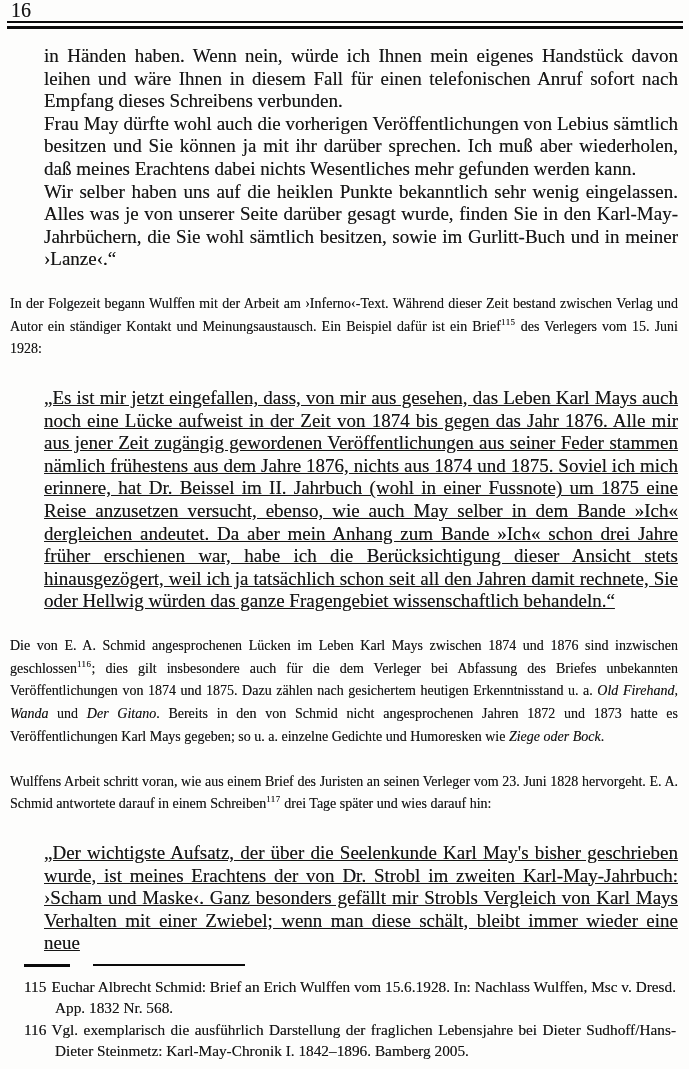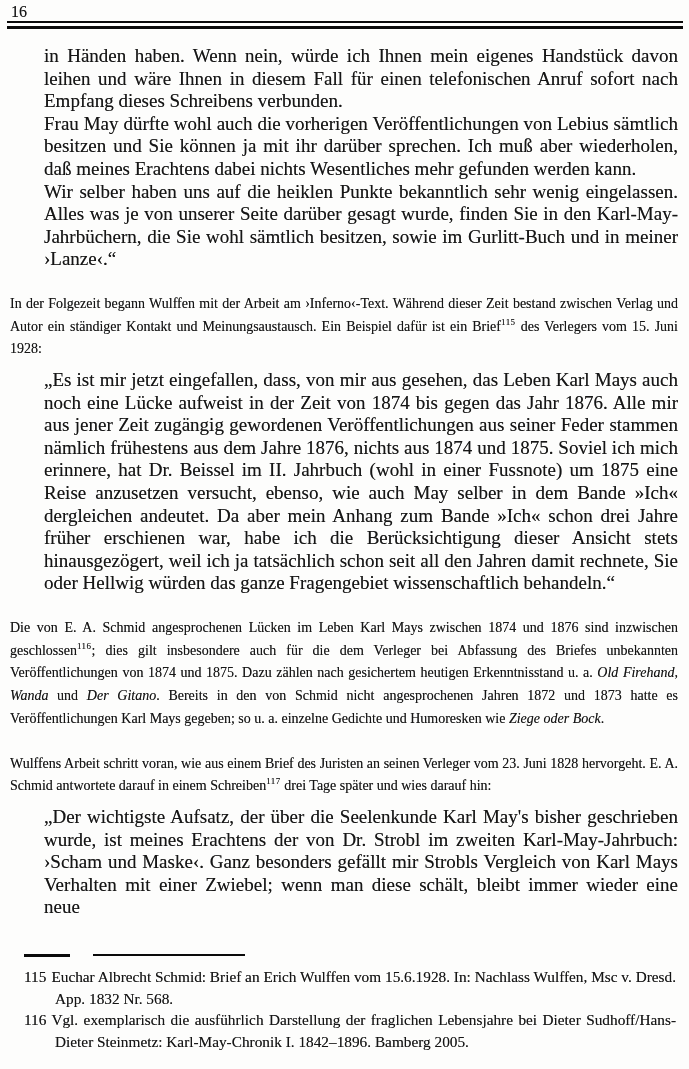--- a/index.html
+++ b/index.html
@@ -21,21 +21,21 @@
     box-sizing: border-box;
     text-shadow: 0 0 0.5px rgba(20,20,20,0.55);
   }
   
   .running-head {
     padding: 3px 6px 0 7px;
     flex: 0 0 auto;
   }
   .page-num {
     display: inline-block;
-    font-size: 16px;
+    font-size: 20px;
     line-height: 15px;
     margin-left: 4px;
     margin-bottom: 2px;
   }
   .rule-thin {
     height: 2px;
     background: #0a0a0a;
   }
   .rule-thick {
     height: 3px;
@@ -55,22 +55,23 @@
     font-size: 14px;
     line-height: 22.7px;
     margin: 22px 0 7px 0;
   }
   p.quote {
     font-size: 19px;
     line-height: 22.6px;
     margin-left: 34px;
   }
   p.quote.spaced {
-    margin-top: 8px;
+    margin-top: 26px;
     margin-bottom: 9px;
+    text-decoration: underline;
   }
   p.runover {
     text-align-last: justify;
   }
   sup.fn-ref {
     font-size: 64%;
     line-height: 0;
     vertical-align: super;
     letter-spacing: 0.5px;
   }

